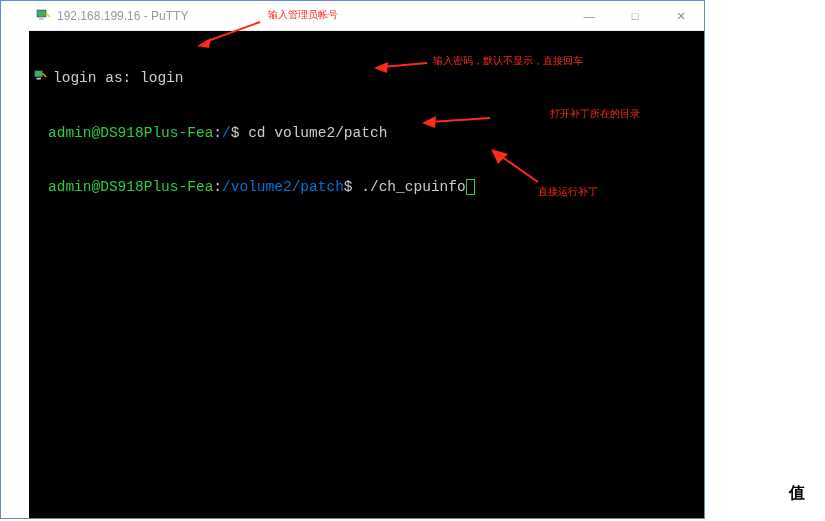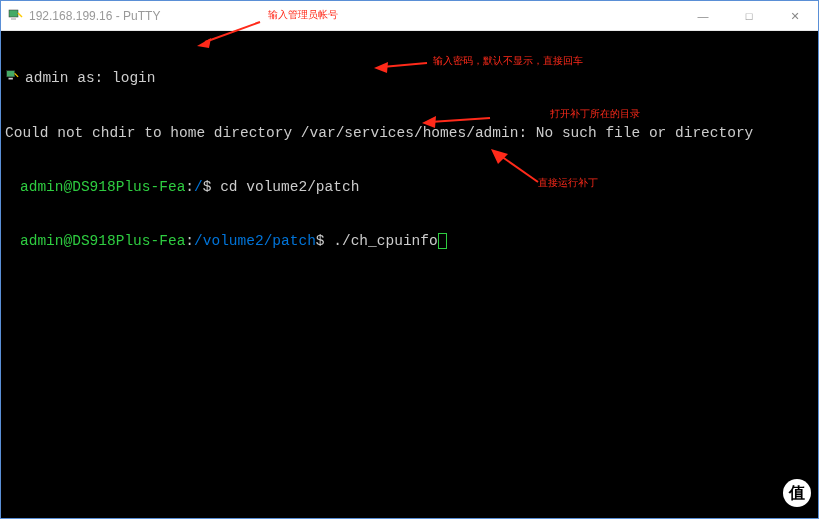--- a/index.html
+++ b/index.html
@@ -5,26 +5,26 @@
     * { margin: 0; padding: 0; box-sizing: border-box; }
     body {
       width: 825px;
       height: 521px;
       font-family: "Segoe UI", Tahoma, sans-serif;
       background: #fff;
       position: relative;
       overflow: hidden;
     }
     .window {
-      width: 819px;
+      width: 705px;
       height: 519px;
       border: 1px solid #5a8fd6;
       background: #fff;
       position: absolute;
-      top: 0; left: 0;
+      top: 0; left: 0; padding-left: 28px;
     }
     .titlebar {
       height: 30px;
       background: #fff;
       display: flex;
       align-items: center;
       padding-left: 6px;
       border-bottom: 1px solid #e8e8e8;
     }
     .titlebar-icon {
@@ -146,22 +146,21 @@
           <span>✕</span>
         </div>
     </div>
   </div>
 
   <div class="terminal">
     <div class="term-line"><span class="term-icon"><svg width="14" height="14" viewBox="0 0 16 16">
             <rect x="2" y="2" width="9" height="7" fill="#4a6" stroke="#333" stroke-width="0.5"></rect>
             <rect x="4" y="10" width="5" height="2" fill="#ccc"></rect>
             <line x1="11" y1="5" x2="15" y2="9" stroke="#fc0" stroke-width="1.5"></line>
-          </svg></span><span class="white">admin as: </span><span class="white">login</span></div>
-    <div class="term-line white">Could not chdir to home directory /var/services/homes/admin: No such file or directory</div>
+          </svg></span><span class="white">login as: </span><span class="white">login</span></div>
     <div class="term-line"><span class="green">admin@DS918Plus-Fea</span><span class="white">:</span><span class="blue">/</span><span class="white">$</span><span class="white"> </span><span class="white">cd volume2/patch</span></div>
     <div class="term-line"><span class="green">admin@DS918Plus-Fea</span><span class="white">:</span><span class="blue">/volume2/patch</span><span class="white">$</span><span class="white"> </span><span class="white">./ch_cpuinfo</span><span class="cursor"></span></div>
   </div>
 </div>
 
 <div class="annotation" style="left:268px; top:8px;">输入管理员帐号</div>
 <svg class="arrow" style="left:195px; top:20px;" width="70" height="30">
   <line x1="65" y1="2" x2="10" y2="22" stroke="#ff2a1a" stroke-width="2"></line>
   <polygon points="2,26 16,18 14,28" fill="#ff2a1a"></polygon>
 </svg>
@@ -171,21 +170,21 @@
   <line x1="55" y1="6" x2="10" y2="10" stroke="#ff2a1a" stroke-width="2"></line>
   <polygon points="2,11 16,5 15,16" fill="#ff2a1a"></polygon>
 </svg>
 
 <div class="annotation" style="left:525px; top:107px;margin-left:25px;">打开补丁所在的目录</div>
 <svg class="arrow" style="left:420px; top:112px;" width="75" height="20">
   <line x1="70" y1="6" x2="10" y2="10" stroke="#ff2a1a" stroke-width="2"></line>
   <polygon points="2,11 16,4 15,16" fill="#ff2a1a"></polygon>
 </svg>
 
-<div class="annotation" style="left:538px; top:176px;">直接运行补丁</div>
+<div class="annotation" style="left:538px; top:185px;">直接运行补丁</div>
 <svg class="arrow" style="left:488px; top:148px;" width="55" height="40">
   <line x1="50" y1="34" x2="10" y2="6" stroke="#ff2a1a" stroke-width="2"></line>
   <polygon points="3,1 20,6 10,16" fill="#ff2a1a"></polygon>
 </svg>
 
 <div class="watermark">
   <span class="wm-badge">值</span>
 </div>
 
 </body></html>

